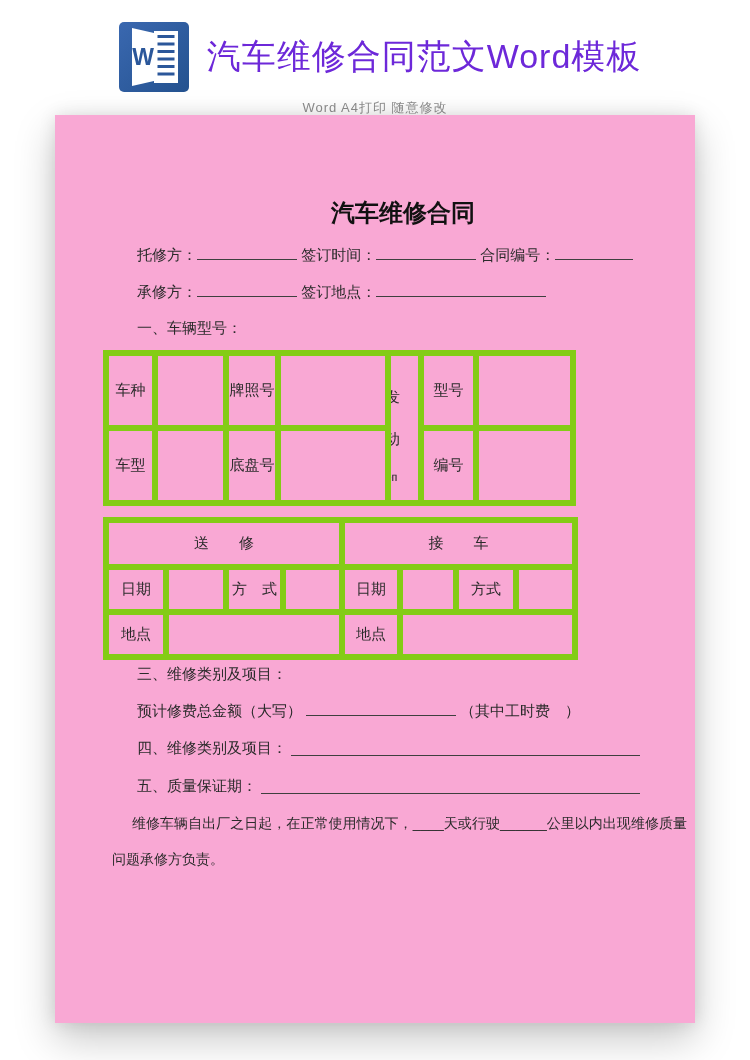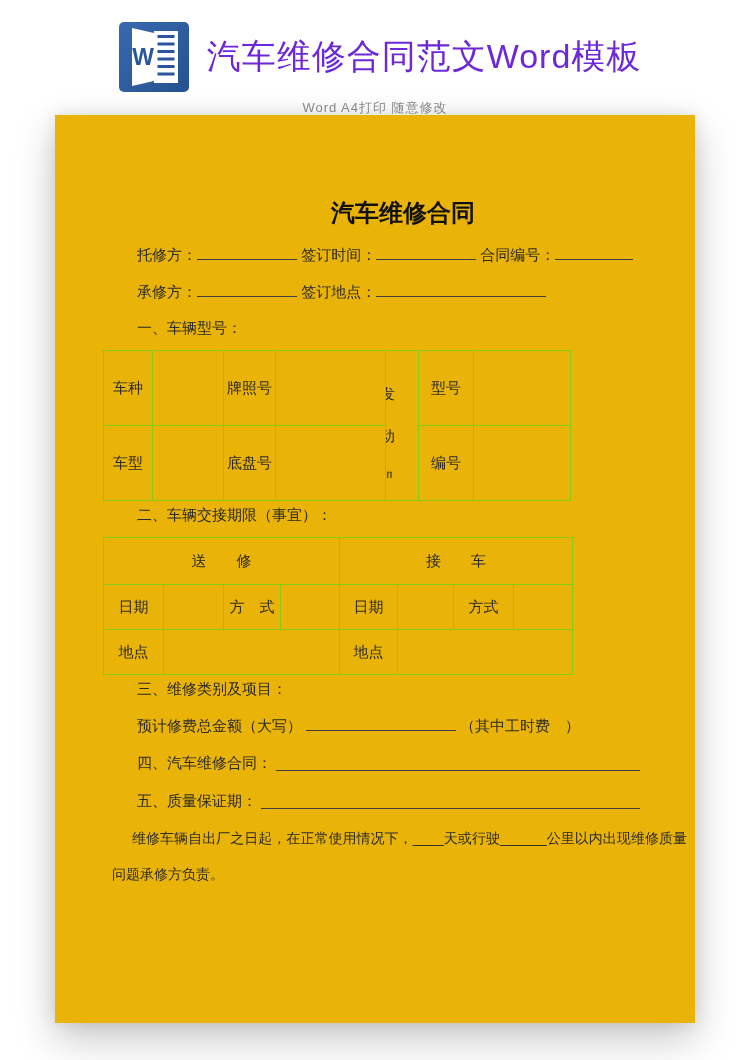--- a/index.html
+++ b/index.html
@@ -18,21 +18,21 @@
   .banner-title {
     font-size:34px; font-weight:500; color:#6d28d9; letter-spacing:1px; white-space:nowrap;
   }
   .banner-subtitle {
     margin-top:7px; font-size:13px; color:#8e8e8e; letter-spacing:1px;
   }
 
   
   .page {
     position:absolute; left:55px; top:115px; width:640px; height:908px;
-    background:#eab308;
+    background:#f9a8d4;
     box-shadow:0 0 16px rgba(0,0,0,0.10), 0 16px 38px rgba(0,0,0,0.22);
     color:#2b2b2b; font-size:15px;
   }
 
   .doc-title {
     margin-top:82px; text-align:center; position:relative; left:28px;
     font-size:24px; font-weight:bold; color:#111;
   }
   .contract-code {
     margin:40px 0 0 82px; font-size:15px; letter-spacing:7px; color:#2b2b2b;
@@ -44,21 +44,21 @@
   }
   .w100{width:100px;} .w78{width:78px;} .w170{width:170px;} .w150{width:150px;}
 
   .sec-heading { margin:16px 0 0 82px; height:20px; }
   .sec-tight   { margin-top:5px; }
 
   .doc-table {
     border-collapse:collapse; table-layout:fixed; margin:11px 0 0 48px;
   }
   .doc-table td {
-    border:1px solid #84cc16; text-align:center; vertical-align:middle;
+    border:6px solid #84cc16; text-align:center; vertical-align:middle;
     font-size:15px; color:#2b2b2b; padding:0; overflow:hidden;
   }
   .vt td { height:75px; }
   .ht .hrow td { height:47px; }
   .ht .brow td { height:45px; }
 
   .engine-clip { overflow:hidden; width:100%; height:105px; }
   .engine-text {
     width:15px; margin-left:-6px; line-height:42px; font-size:15px;
     text-align:right; white-space:normal; word-break:break-all;
@@ -152,21 +152,20 @@
       <td>车型</td>
       <td></td>
       <td>底盘号</td>
       <td></td>
       <td>编号</td>
       <td></td>
     </tr>
   </tbody>
     </table>
 
-  <div class="sec-heading sec-tight">二、车辆交接期限（事宜）：</div>
 
   <table class="doc-table ht">
     <colgroup>
       <col style="width:60px">
         <col style="width:60px">
         <col style="width:57px">
         <col style="width:59px">
       <col style="width:58px">
         <col style="width:56px">
         <col style="width:60px">
@@ -196,21 +195,21 @@
   </tbody>
     </table>
 
   <div class="sec-heading sec-tight">三、维修类别及项目：</div>
 
   <div class="estimate-row">
     <span>预计修费总金额（大写）</span><span class="blank w150"></span><span>（其中工时费　）</span>
   </div>
 
   <div class="underline-row">
-    <span>四、汽车维修合同：</span>
+    <span>四、维修类别及项目：</span>
     <span class="grow"></span>
   </div>
 
   <div class="underline-row" style="margin-top:18px">
     <span>五、质量保证期：</span>
     <span class="grow"></span>
   </div>
 
   <div class="warranty">维修车辆自出厂之日起，在正常使用情况下，____天或行驶______公里以内出现维修质量问题承修方负责。</div>
 

